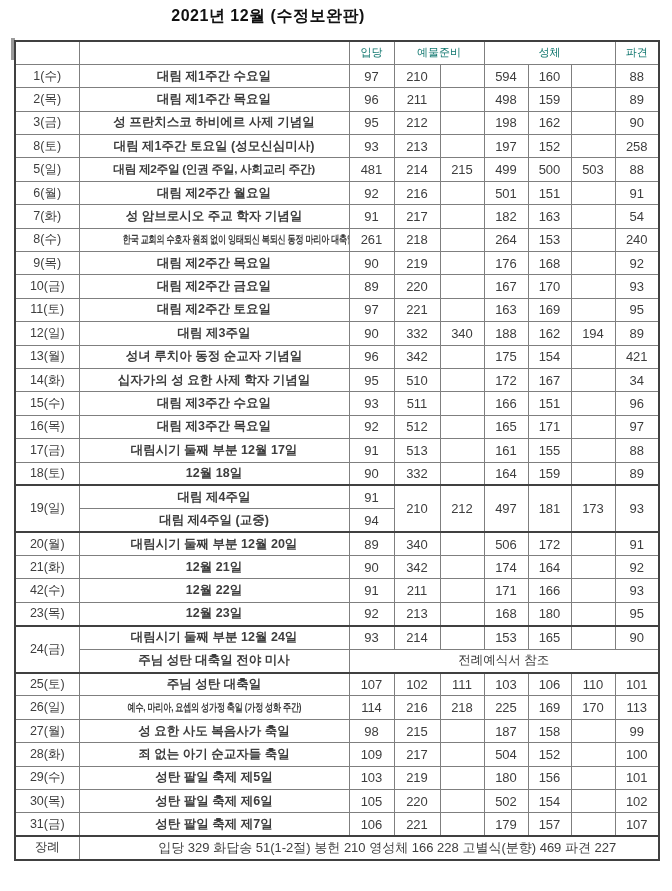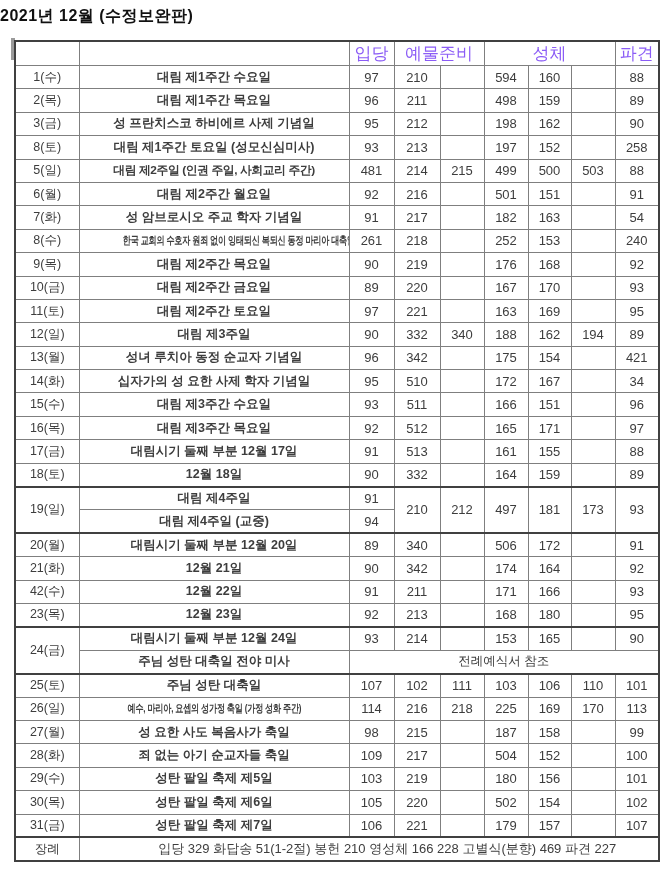--- a/index.html
+++ b/index.html
@@ -1,21 +1,21 @@
 <!DOCTYPE html>
 <html><head>
 <meta charset="utf-8">
 <style>
   html,body { margin:0; padding:0; }
   body {
     width:672px; height:891px; background:#ffffff; position:relative;
     font-family:"Liberation Sans","DejaVu Sans",sans-serif;
   }
   .title {
-    position:absolute; top:6px; left:0; width:536px; text-align:left;
+    position:absolute; top:6px; left:0; width:536px; text-align:center;
     font-size:16px; font-weight:bold; color:#111; letter-spacing:0.5px;
   }
   .corner-mark {
     position:absolute; left:11px; top:38px; width:4px; height:22px;
     background:#9b9b9b;
   }
   table.grid {
     position:absolute; left:14px; top:40px; width:644px;
     border-collapse:collapse; table-layout:fixed;
     border:2px solid #404040;
@@ -23,21 +23,21 @@
   .grid td {
     border:1px solid #7f7f7f;
     height:23.4px; box-sizing:border-box;
     padding:0 2px; margin:0;
     text-align:center; vertical-align:middle;
     font-size:13px; color:#3d3d3d;
     overflow:hidden; white-space:nowrap;
   }
   .grid td.day-cell   { font-size:12.5px;text-align:center; }
   .grid td.event-cell { font-size:12.5px;font-weight:bold; }
-  .grid td.header-cell{ font-size:17px; color:#8b5cf6; }
+  .grid td.header-cell{ font-size:11px; color:#0f766e; }
   .grid td.note-cell  { font-size:12.5px;margin-top:36px; }
   .grid td.funeral-text-cell { font-size:13px;padding-left:39px; }
   .condensed span {
     display:inline-block; transform:scaleX(0.74); transform-origin:center;
     font-size:11px; letter-spacing:-0.3px;
   }
   .semicond { font-size:11.8px !important; letter-spacing:-0.4px; }
   
   .grid td.tt { border-top:2px solid #404040; }
   .grid td.tb { border-bottom:2px solid #404040; }
@@ -147,21 +147,21 @@
         <td class="">163</td>
         <td class=""></td>
         <td class="">54</td>
       </tr>
       <tr>
         <td class="day-cell">8(수)</td>
         <td class="event-cell condensed"><span>한국 교회의 수호자 원죄 없이 잉태되신 복되신 동정 마리아 대축일</span></td>
         <td class="">261</td>
         <td class="">218</td>
         <td class=""></td>
-        <td class="">252</td>
+        <td class="">264</td>
         <td class="">153</td>
         <td class=""></td>
         <td class="">240</td>
       </tr>
       <tr>
         <td class="day-cell">9(목)</td>
         <td class="event-cell">대림 제2주간 목요일</td>
         <td class="">90</td>
         <td class="">219</td>
         <td class=""></td>

